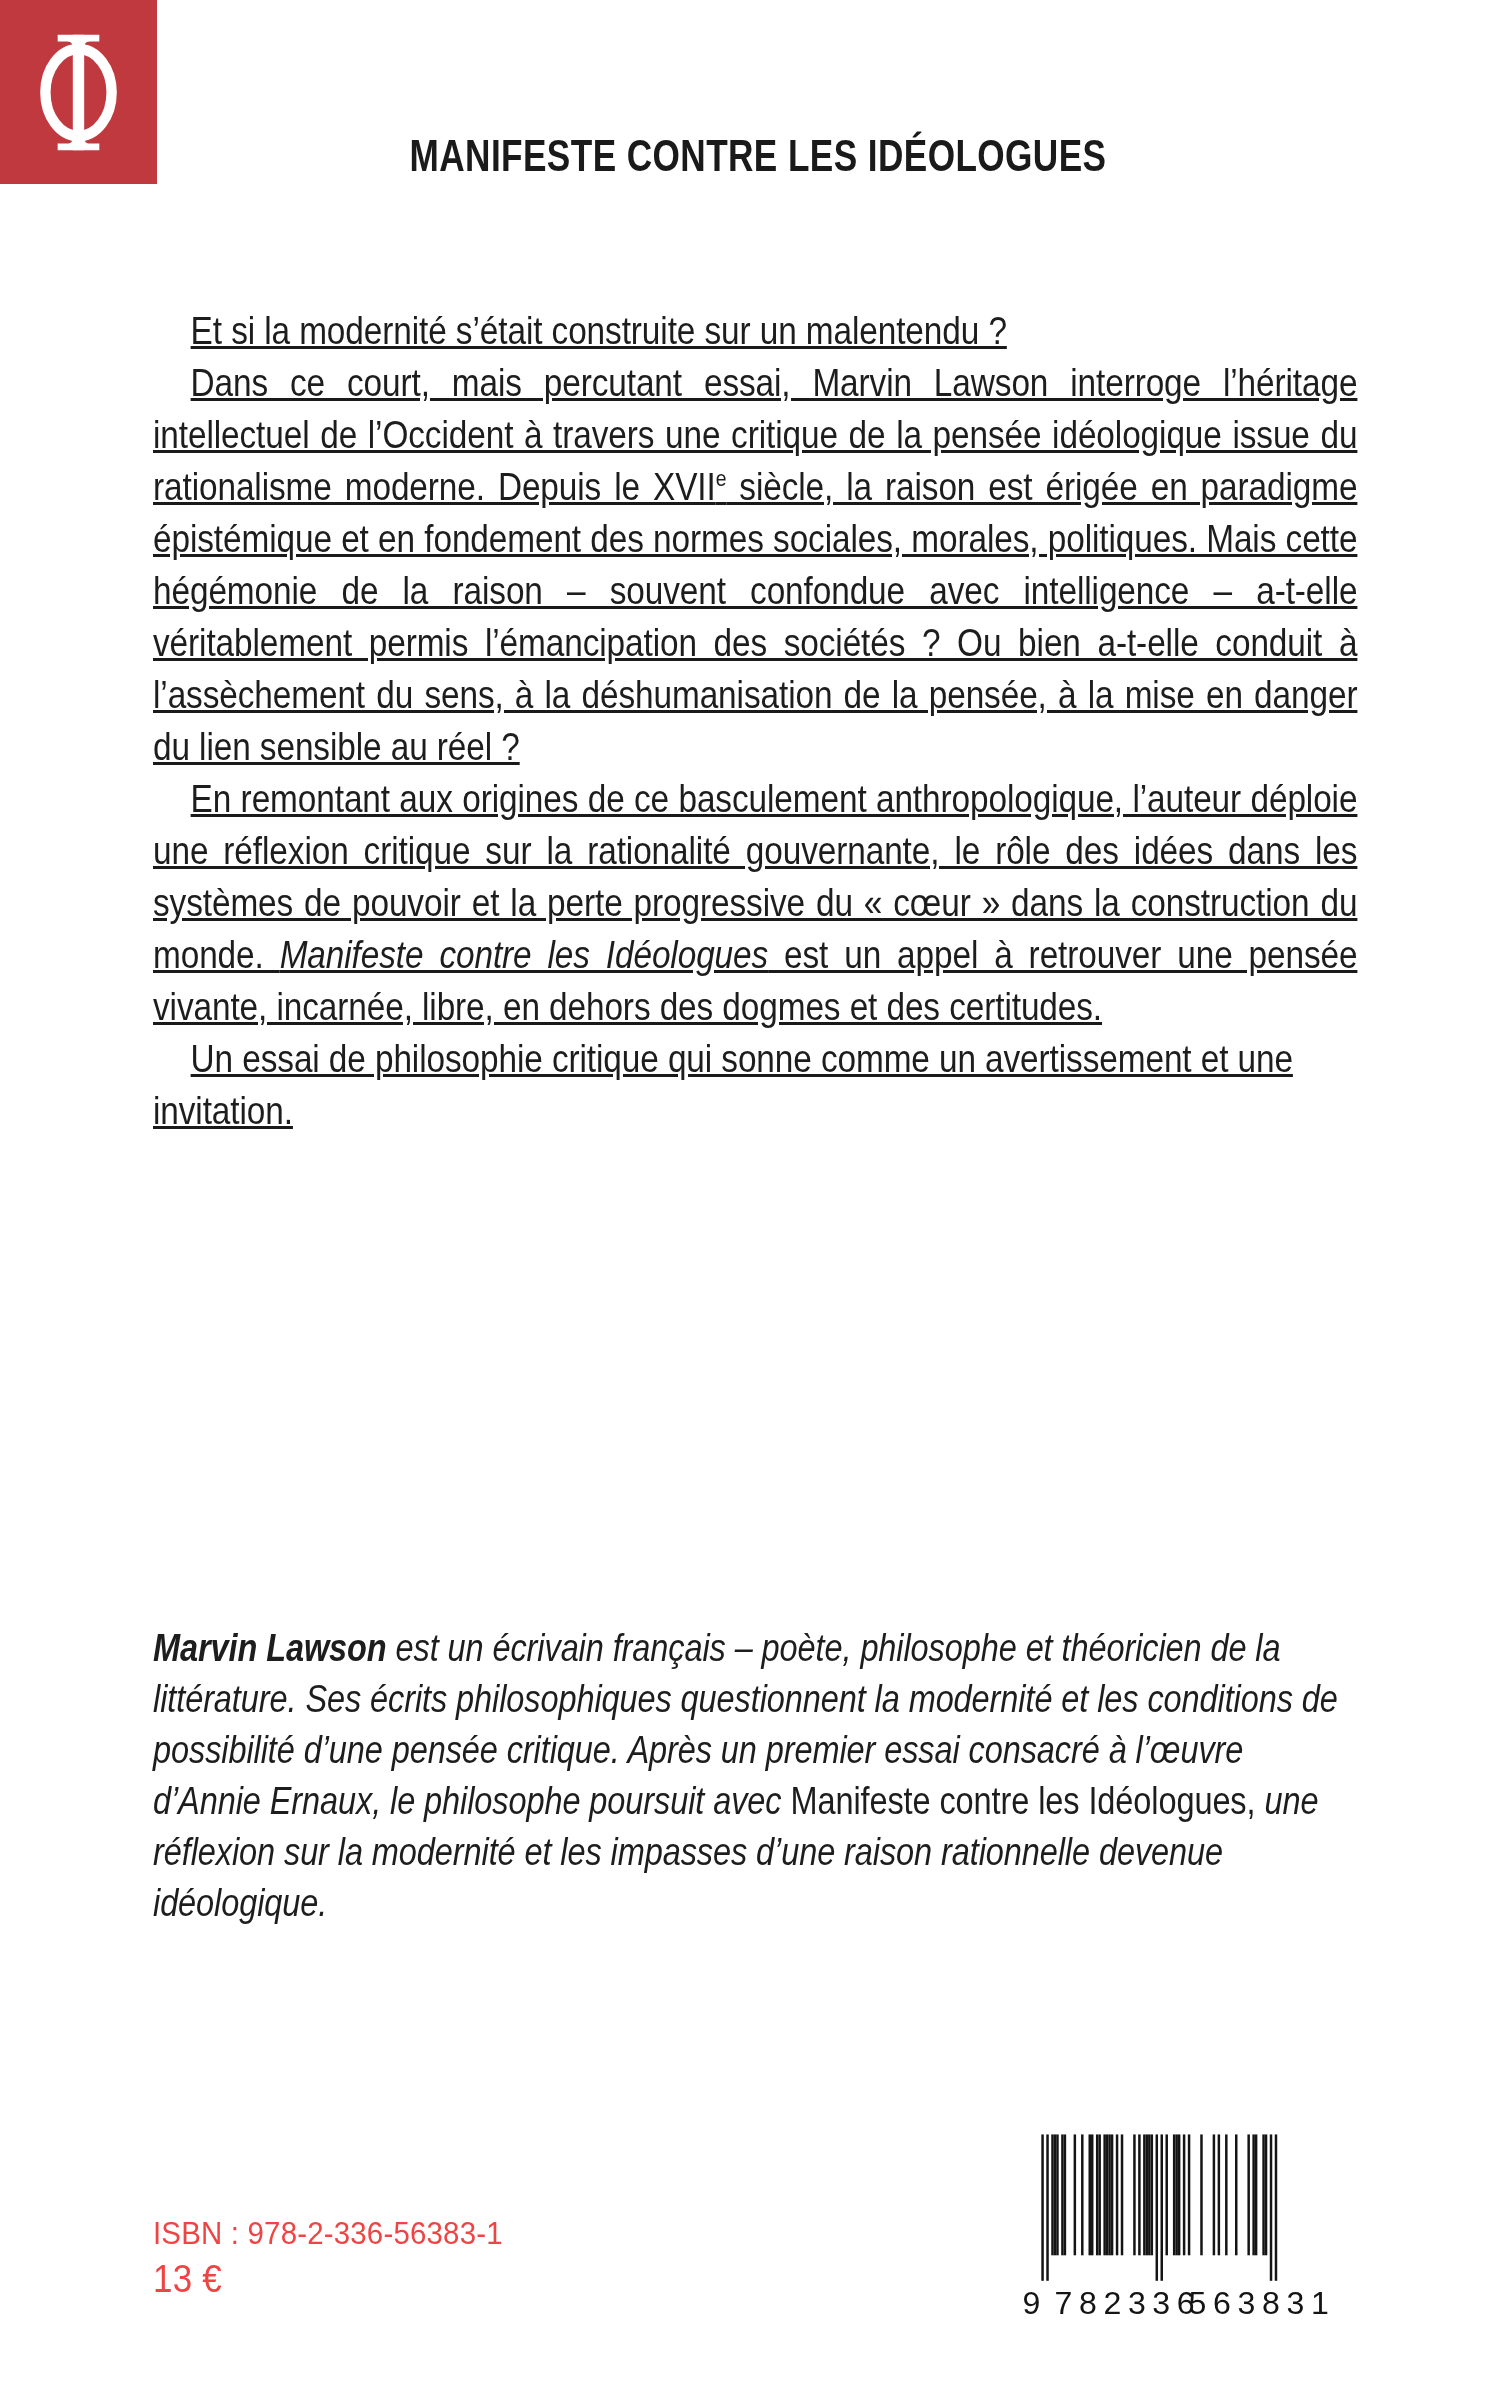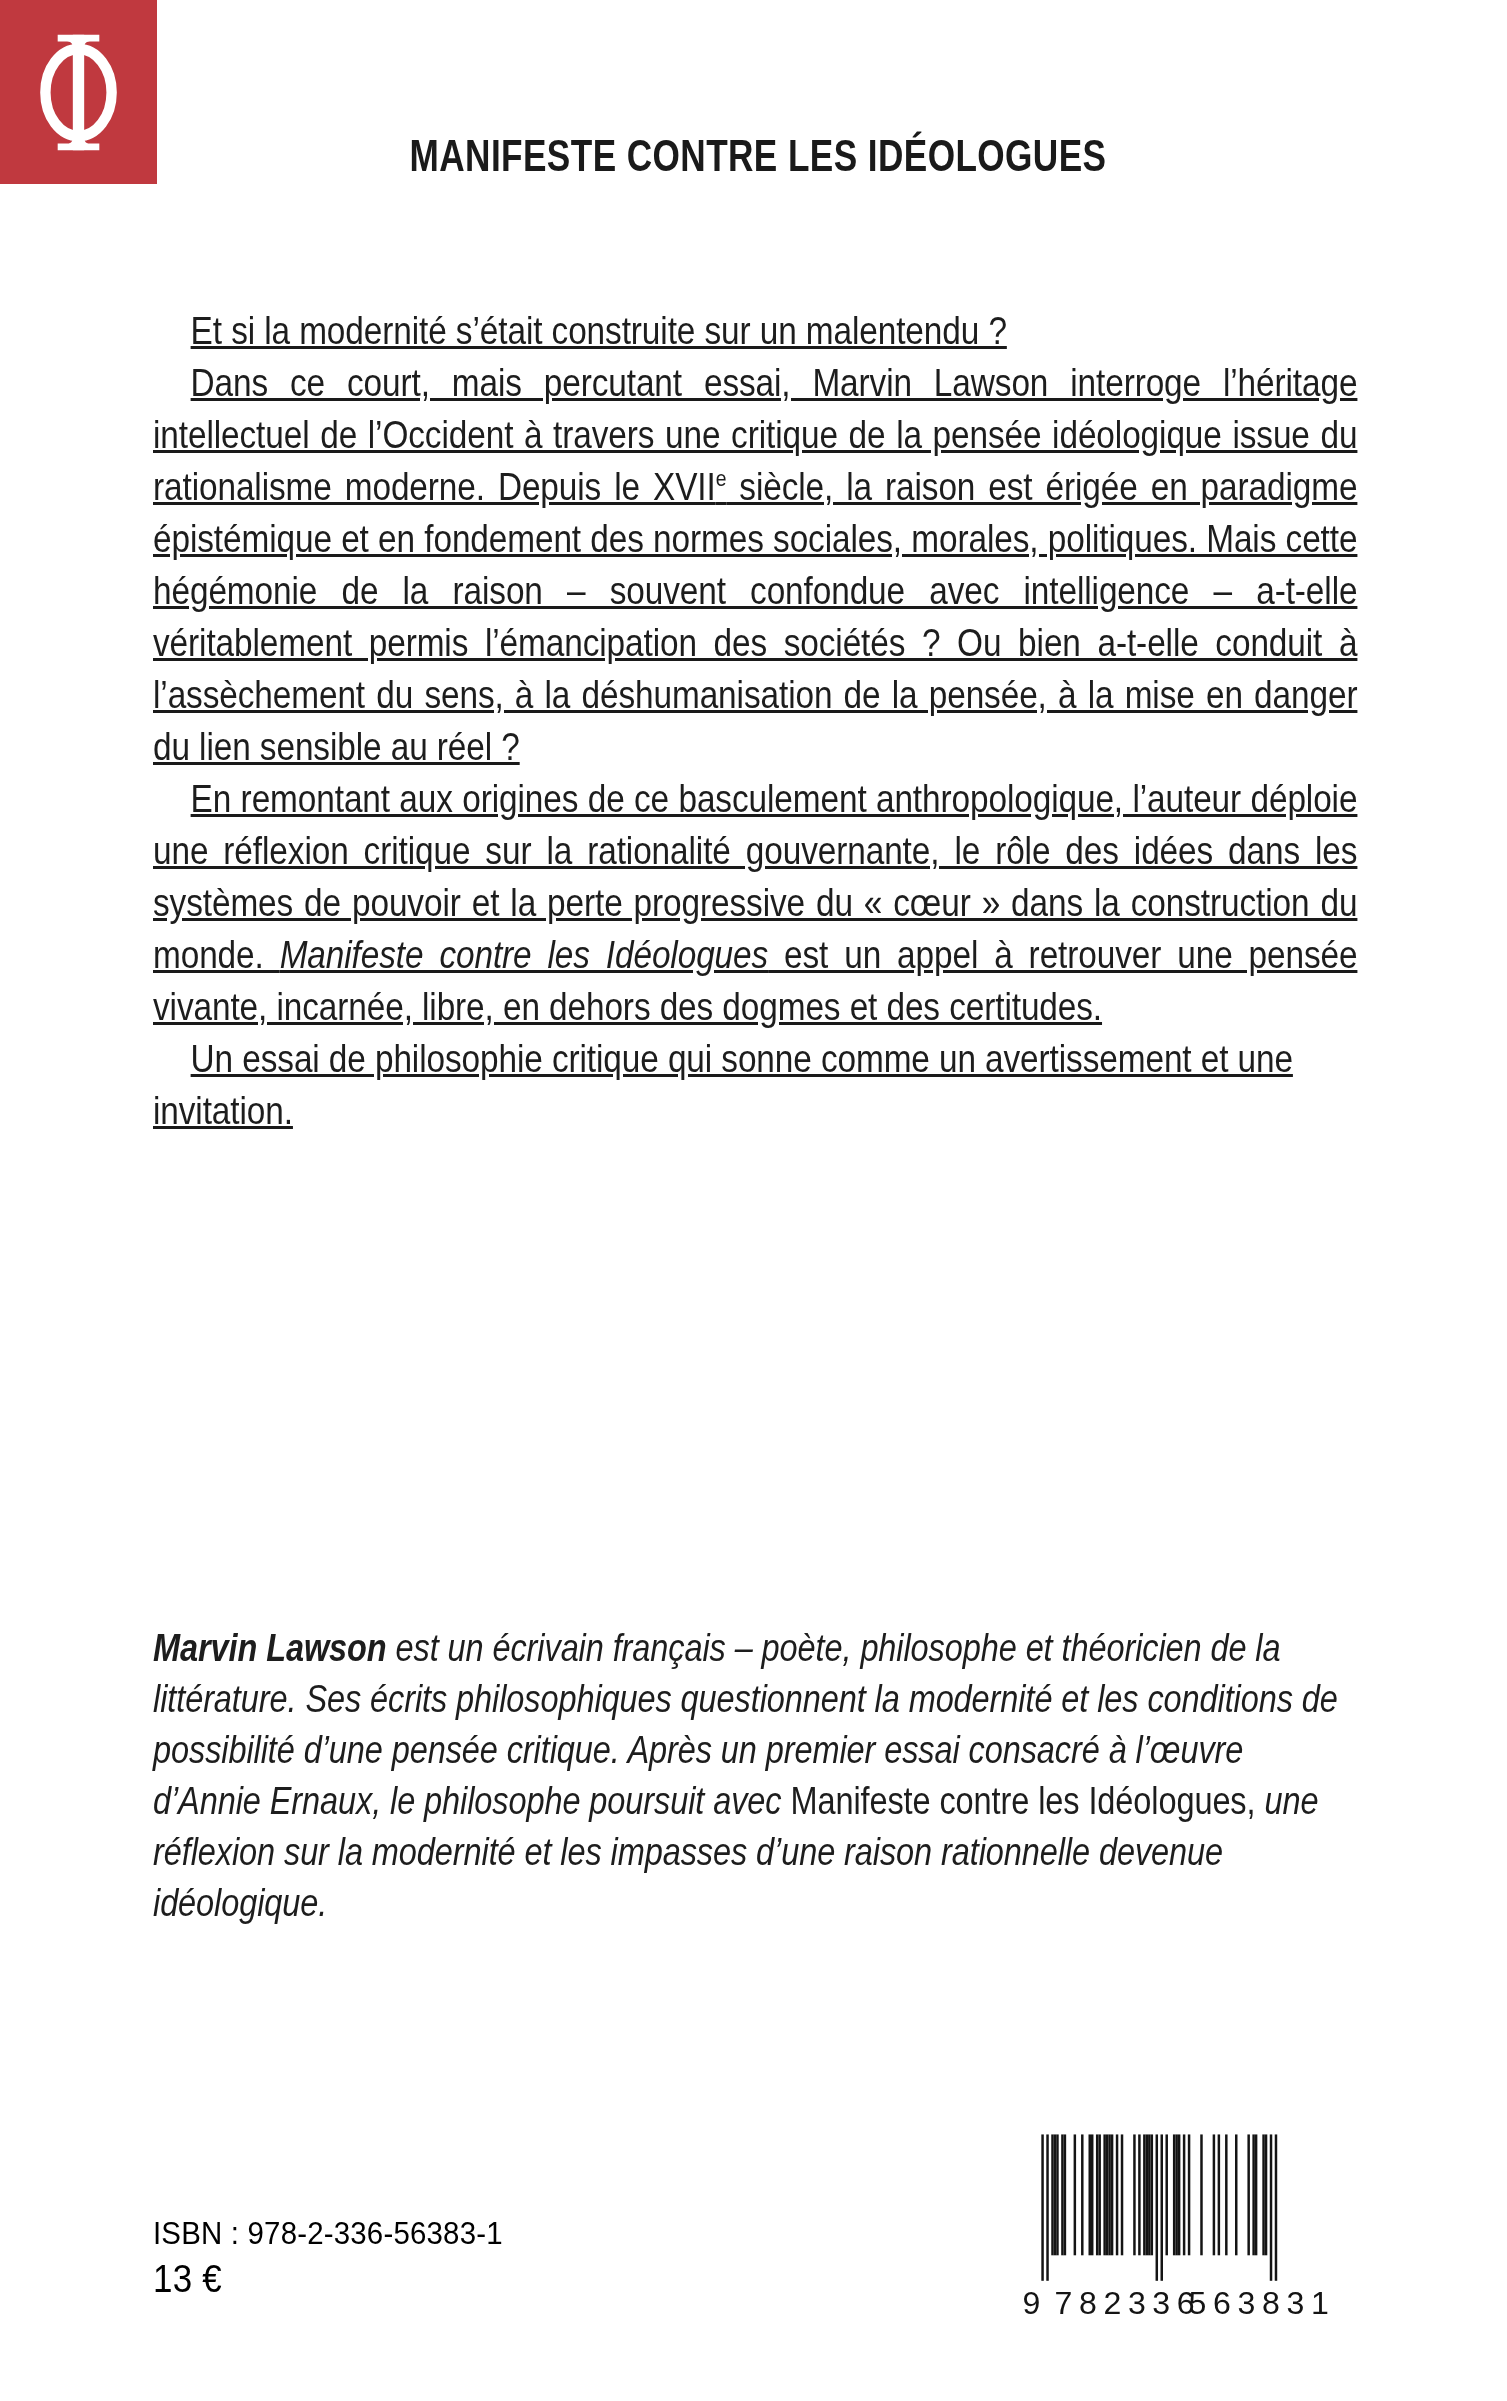--- a/index.html
+++ b/index.html
@@ -106,21 +106,21 @@
     font-style: italic;
   }
   #author-bio .roman { font-style: normal; }
 
   
   #footer-meta {
     position: absolute;
     left: 153px;
     top: 2211px;
     font-weight: 300;
-    color: #000000;
+    color: #ef4444;
   }
   #isbn-line {
     font-size: 32px;
     line-height: 44px;
     letter-spacing: 0.2px;
     transform: scaleX(0.92);
     transform-origin: left top;
     white-space: nowrap;
   }
   #price-line {

